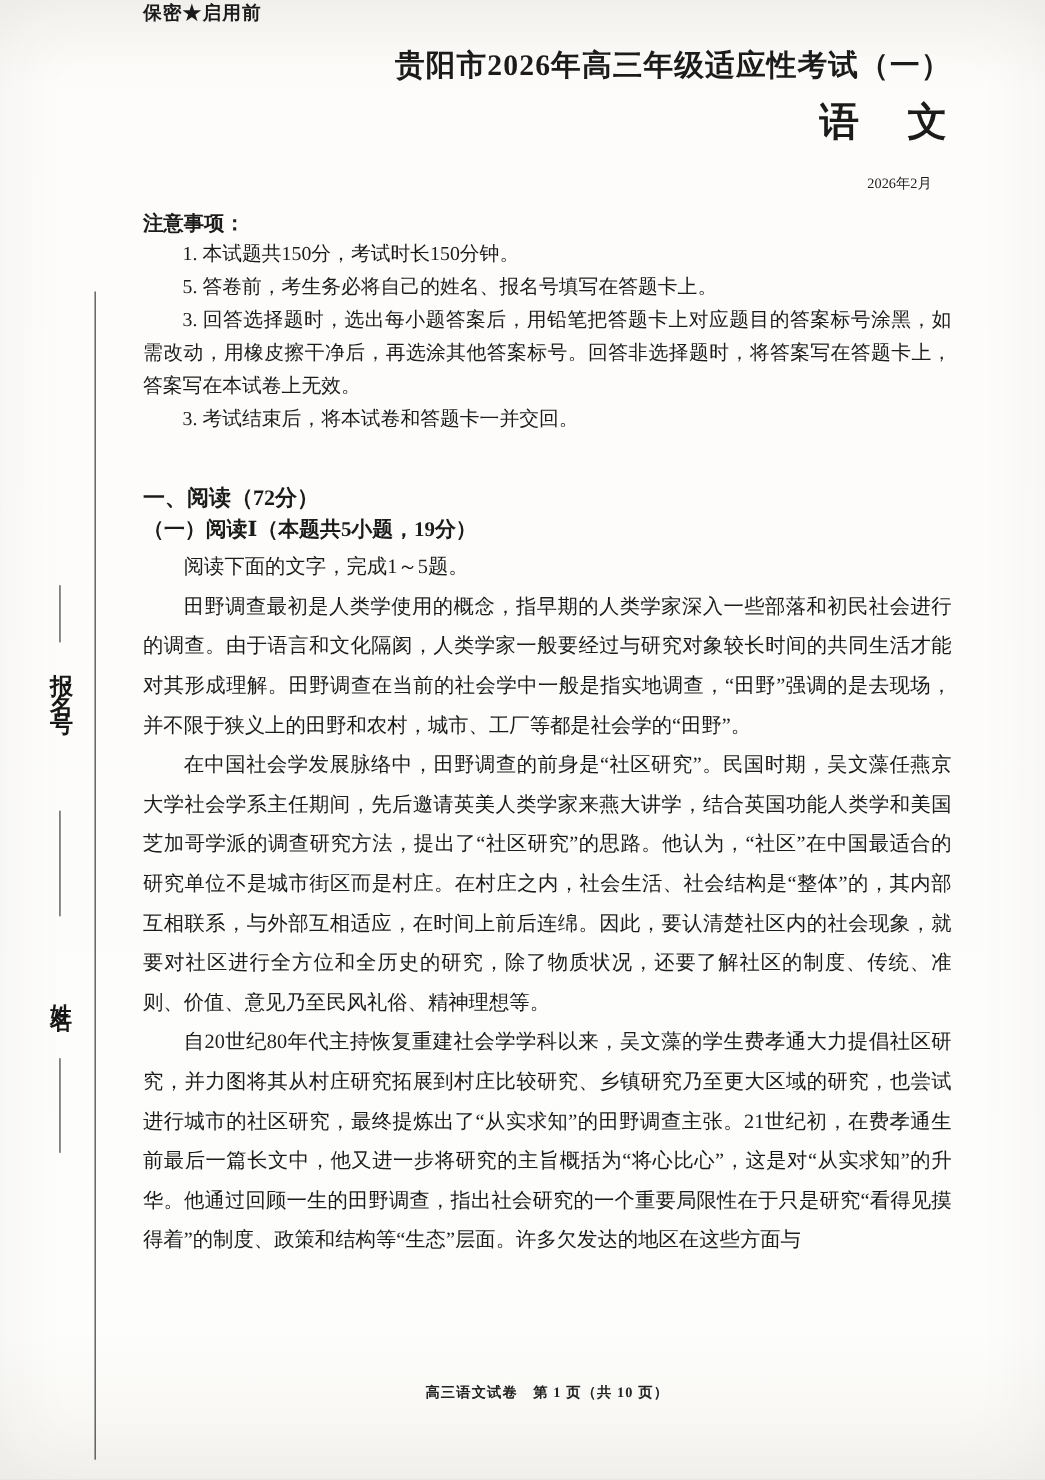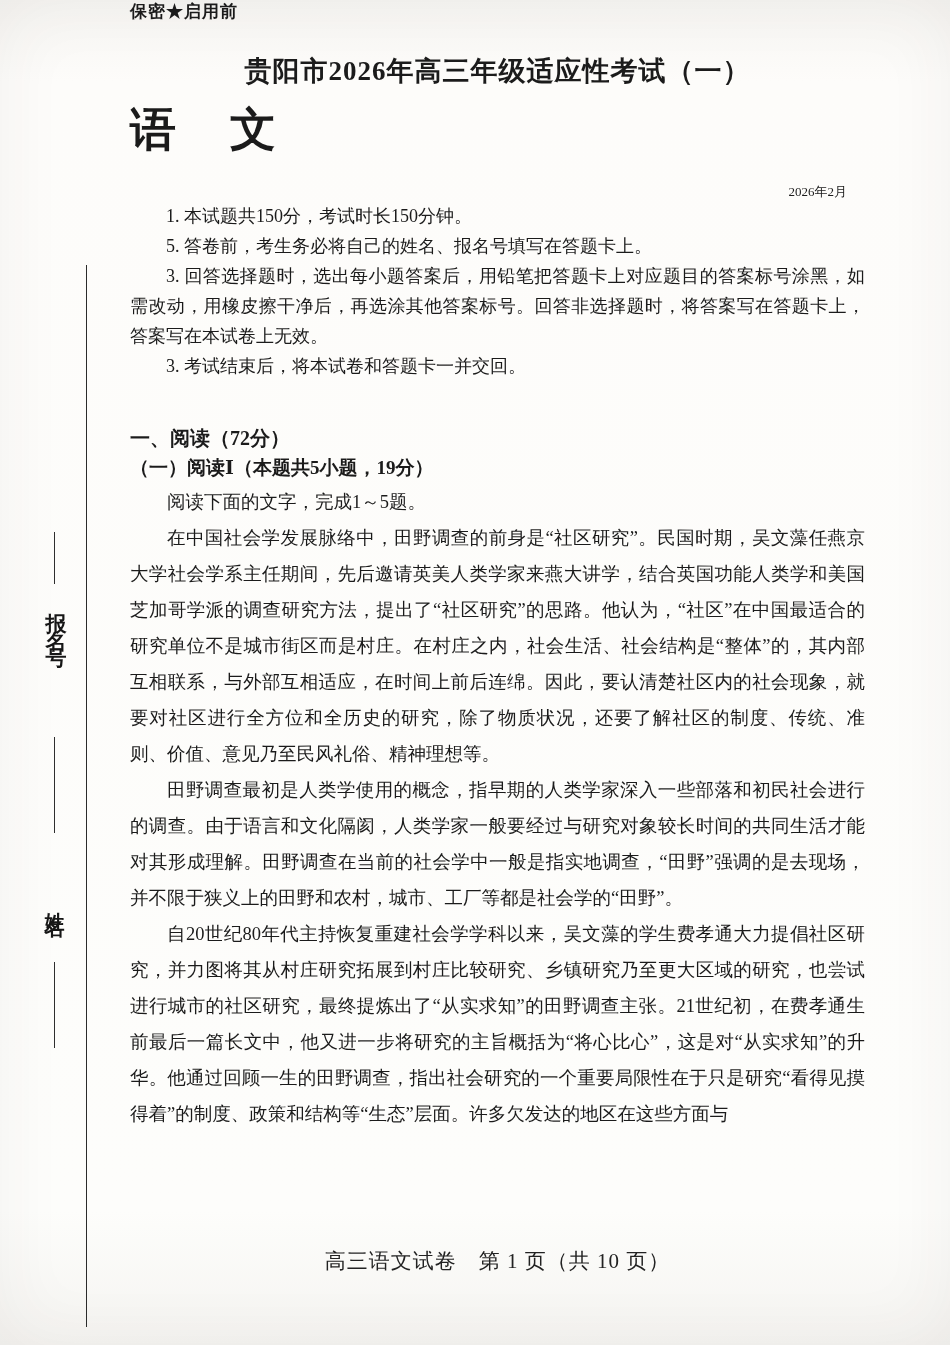--- a/index.html
+++ b/index.html
@@ -63,30 +63,30 @@
     left: 130px;
     top: 0;
     width: 735px;
   }
   .confidential {
     font-size: 17px;
     font-weight: bold;
     letter-spacing: 1px;
   }
   .exam-title {
-    margin-top: 30px;
-    text-align: center;
+    margin-top: 18px;
+    text-align: right;
     font-size: 27px;
     font-weight: bold;
     letter-spacing: 1px;
   }
   .subject-title {
     margin-top: 10px;
-    text-align: left;
-    font-size: 46px;
+    text-align: right;
+    font-size: 36px;
     font-weight: bold;
     letter-spacing: 4px;
   }
   .exam-date {
     margin-top: 22px;
     text-align: right;
     padding-right: 18px;
     font-size: 13px;
   }
   .notes-heading {
@@ -121,22 +121,22 @@
   }
   .material-label {
     font-weight: bold;
   }
   .footer {
     position: absolute;
     left: 130px;
     width: 735px;
     bottom: 70px;
     text-align: center;
-    font-size: 21px;
-    font-weight: normal;
+    font-size: 13px;
+    font-weight: bold;
     letter-spacing: 1px;
     color: #222;
   }
 </style>
 </head>
 <body>
 
 <div class="page">
 
   <div class="margin-line"></div>
@@ -145,28 +145,29 @@
   <div class="blank-line bl-reg"></div>
   <div class="v-label name-label">姓名</div>
   <div class="blank-line bl-name"></div>
 
   <div class="content">
     <div class="confidential">保密★启用前</div>
     <div class="exam-title">贵阳市2026年高三年级适应性考试（一）</div>
     <div class="subject-title">语　文</div>
     <div class="exam-date">2026年2月</div>
 
+    <div class="notes-heading">注意事项：</div>
     <p class="note">1. 本试题共150分，考试时长150分钟。</p>
     <p class="note">5. 答卷前，考生务必将自己的姓名、报名号填写在答题卡上。</p>
     <p class="note">3. 回答选择题时，选出每小题答案后，用铅笔把答题卡上对应题目的答案标号涂黑，如需改动，用橡皮擦干净后，再选涂其他答案标号。回答非选择题时，将答案写在答题卡上，答案写在本试卷上无效。</p>
     <p class="note">3. 考试结束后，将本试卷和答题卡一并交回。</p>
 
     <div class="section-heading">一、阅读（72分）</div>
     <div class="subsection-heading">（一）阅读Ⅰ（本题共5小题，19分）</div>
     <p class="body-line">阅读下面的文字，完成1～5题。</p>
 
+    <p class="body-para">田野调查最初是人类学使用的概念，指早期的人类学家深入一些部落和初民社会进行的调查。由于语言和文化隔阂，人类学家一般要经过与研究对象较长时间的共同生活才能对其形成理解。田野调查在当前的社会学中一般是指实地调查，“田野”强调的是去现场，并不限于狭义上的田野和农村，城市、工厂等都是社会学的“田野”。</p>
     <p class="body-para">在中国社会学发展脉络中，田野调查的前身是“社区研究”。民国时期，吴文藻任燕京大学社会学系主任期间，先后邀请英美人类学家来燕大讲学，结合英国功能人类学和美国芝加哥学派的调查研究方法，提出了“社区研究”的思路。他认为，“社区”在中国最适合的研究单位不是城市街区而是村庄。在村庄之内，社会生活、社会结构是“整体”的，其内部互相联系，与外部互相适应，在时间上前后连绵。因此，要认清楚社区内的社会现象，就要对社区进行全方位和全历史的研究，除了物质状况，还要了解社区的制度、传统、准则、价值、意见乃至民风礼俗、精神理想等。</p>
-    <p class="body-para">田野调查最初是人类学使用的概念，指早期的人类学家深入一些部落和初民社会进行的调查。由于语言和文化隔阂，人类学家一般要经过与研究对象较长时间的共同生活才能对其形成理解。田野调查在当前的社会学中一般是指实地调查，“田野”强调的是去现场，并不限于狭义上的田野和农村，城市、工厂等都是社会学的“田野”。</p>
     <p class="body-para">自20世纪80年代主持恢复重建社会学学科以来，吴文藻的学生费孝通大力提倡社区研究，并力图将其从村庄研究拓展到村庄比较研究、乡镇研究乃至更大区域的研究，也尝试进行城市的社区研究，最终提炼出了“从实求知”的田野调查主张。21世纪初，在费孝通生前最后一篇长文中，他又进一步将研究的主旨概括为“将心比心”，这是对“从实求知”的升华。他通过回顾一生的田野调查，指出社会研究的一个重要局限性在于只是研究“看得见摸得着”的制度、政策和结构等“生态”层面。许多欠发达的地区在这些方面与</p>
   </div>
 
   <div class="footer">高三语文试卷　第 1 页（共 10 页）</div>
 </div>
 
 </body></html>

